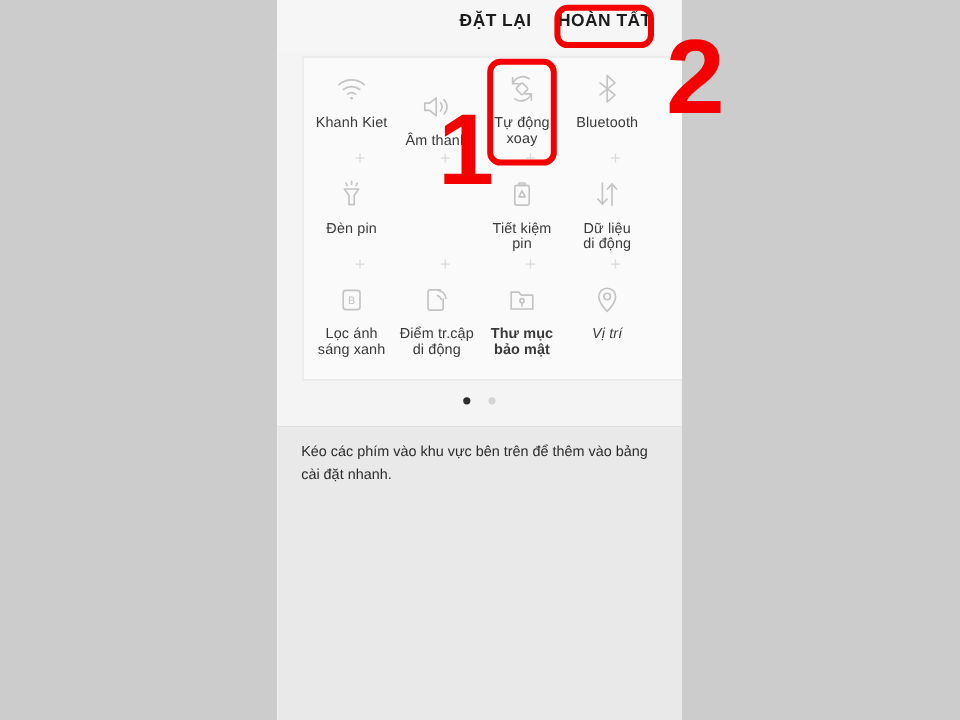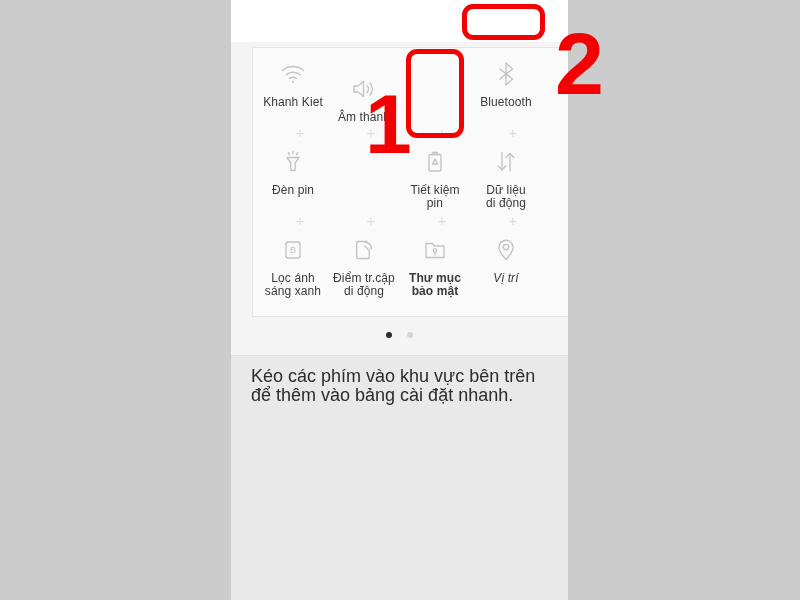--- a/index.html
+++ b/index.html
@@ -142,21 +142,21 @@
     left: 0; top: 356px;
     width: 337px;
     height: 244px;
     background: #e9e9e9;
   }
   #instruction {
     position: absolute;
     left: 20px;
     top: 11px;
     width: 290px;
-    font-size: 18px;
+    font-size: 12px;
     line-height: 19px;
     color: #2b2b2b;
   }
   #tray {
     position: absolute;
     left: 21px;
     top: 62px;
     width: 316px;
     height: 100px;
   }
@@ -189,20 +189,24 @@
     pointer-events: none;
   }
   #anno-num-1 { left: 365px; top: 82px;  font-size: 84px; }
   #anno-num-2 { left: 555px; top: 20px;  font-size: 88px; }
 </style>
 </head>
 <body>
 
 <div id="phone-screen">
 
+  <div id="header">
+    <div class="header-btn" id="btn-reset">ĐẶT LẠI</div>
+    <div class="header-btn" id="btn-done">HOÀN TẤT</div>
+  </div>
 
   <div id="top-panel">
 
     <div id="grid-card"></div>
     <div id="grid-card-peek"></div>
 
     <div class="tile" style="left:25px;  top:15px;">
       <div class="tile-icon">
         <svg width="26" height="22" viewBox="0 0 26 22" fill="none" stroke="#c4c4c4" stroke-width="1.4" stroke-linecap="round">
           <path d="M2.5 7.5 A16 16 0 0 1 23.5 7.5"></path>
@@ -218,20 +222,32 @@
       <div class="tile-icon">
         <svg width="26" height="24" viewBox="0 0 26 24" fill="none" stroke="#c4c4c4" stroke-width="1.4" stroke-linejoin="round" stroke-linecap="round">
           <path d="M3 9 H7 L12.5 4.5 V19.5 L7 15 H3 Z"></path>
           <path d="M16 8.5 A5 5 0 0 1 16 15.5"></path>
           <path d="M19 6 A8.5 8.5 0 0 1 19 18"></path>
         </svg>
       </div>
       <div class="tile-label">Âm thanh</div>
     </div>
 
+    <div class="tile" style="left:167px; top:15px;">
+      <div class="tile-icon">
+        <svg width="26" height="26" viewBox="0 0 26 26" fill="none" stroke="#c4c4c4" stroke-width="1.4" stroke-linecap="round" stroke-linejoin="round">
+          <path d="M5.5 8.5 A9 9 0 0 1 19 4.6"></path>
+          <polyline points="5.2,3.6 5.2,8.8 10.4,8.8"></polyline>
+          <path d="M20.5 17.5 A9 9 0 0 1 7 21.4"></path>
+          <polyline points="20.8,22.4 20.8,17.2 15.6,17.2"></polyline>
+          <rect x="9.3" y="9.3" width="7.4" height="7.4" rx="1.3" transform="rotate(45 13 13)"></rect>
+        </svg>
+      </div>
+      <div class="tile-label">Tự động<br>xoay</div>
+    </div>
 
     <div class="tile" style="left:238px; top:15px;">
       <div class="tile-icon">
         <svg width="20" height="26" viewBox="0 0 20 26" fill="none" stroke="#c4c4c4" stroke-width="1.4" stroke-linecap="round" stroke-linejoin="round">
           <path d="M10 2 V24 L16.5 18 L4 8 M4 18 L16.5 8 L10 2"></path>
         </svg>
       </div>
       <div class="tile-label">Bluetooth</div>
     </div>
 

